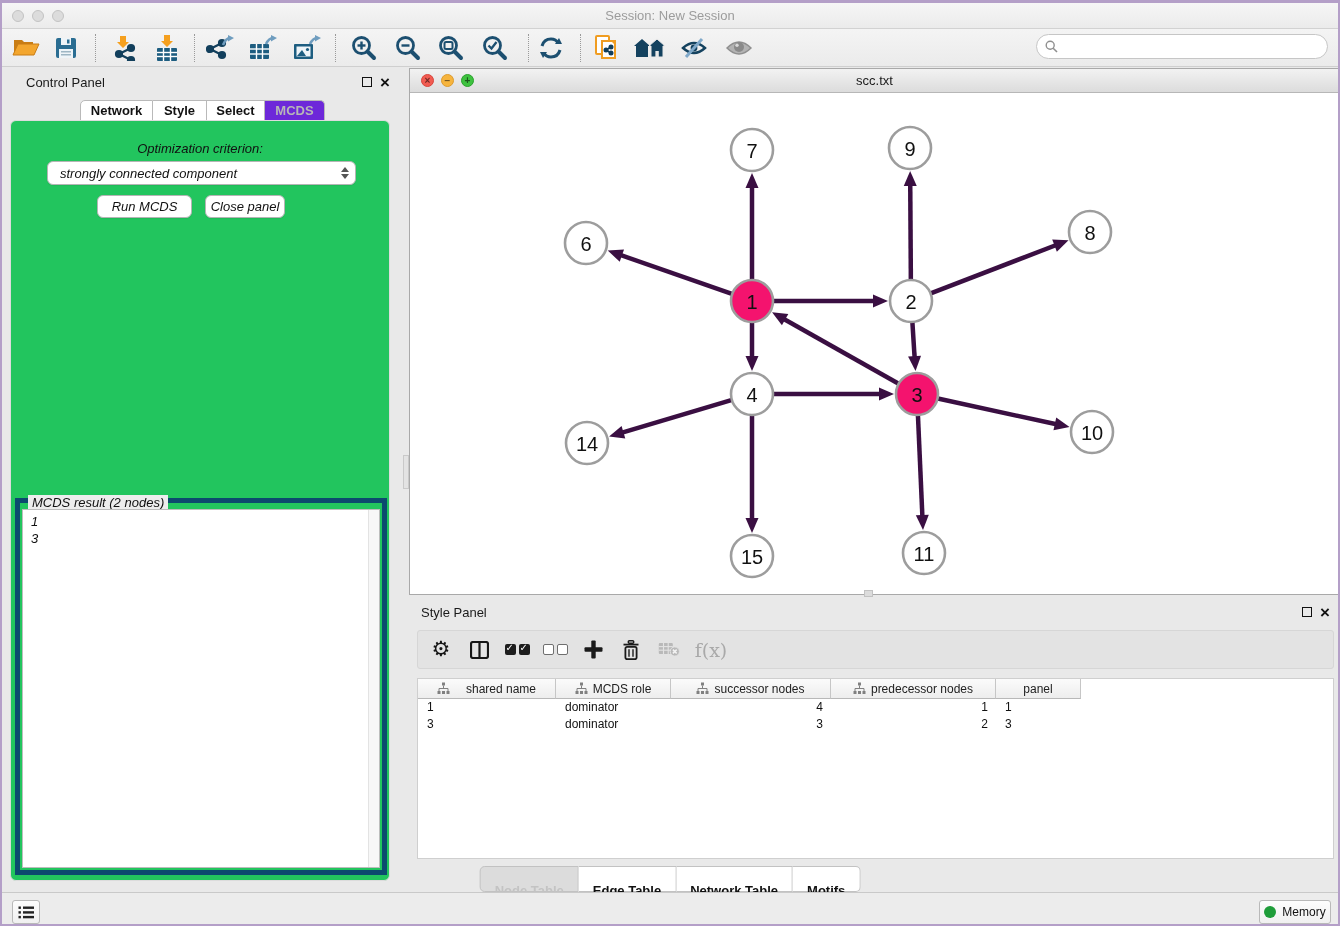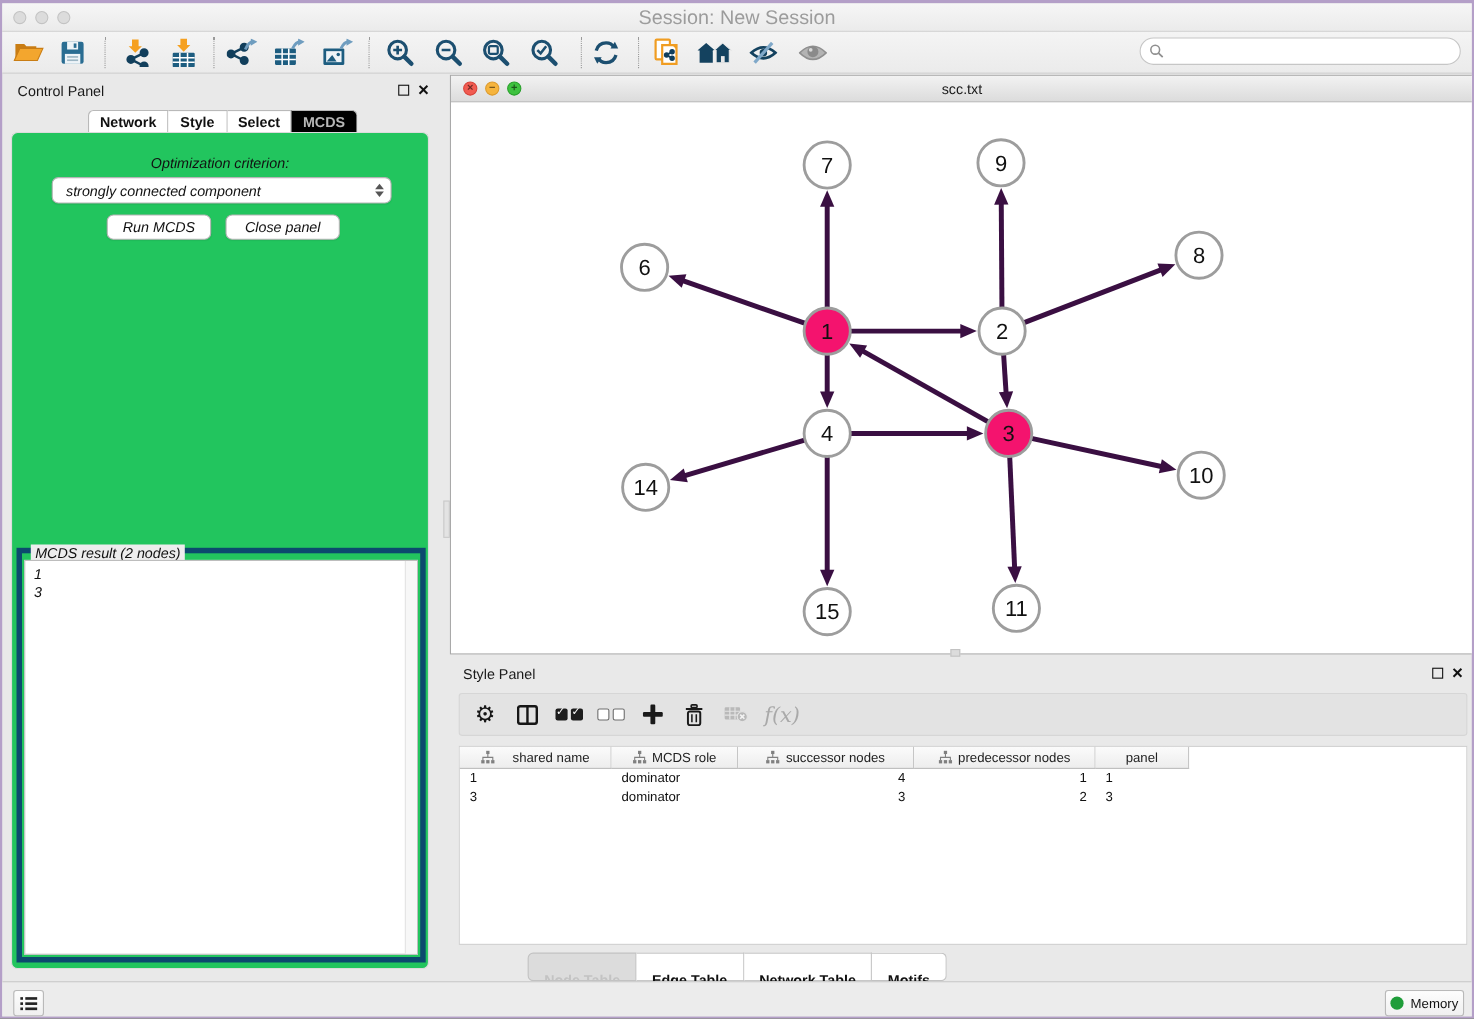--- a/index.html
+++ b/index.html
@@ -10,21 +10,21 @@
     background:#e9e9e9; overflow:hidden;
     border:2px solid #b49fc8; border-top-width:3px;
   }
   .abs { position:absolute; }
 
   
   .mac-titlebar { left:0; top:0; width:100%; height:26px;
     background:linear-gradient(#f6f6f6,#ebebeb); border-bottom:1px solid #d2d2d2; }
   .traffic { width:12px; height:12px; border-radius:50%; display:inline-block; }
   .traffic.inactive { background:#dcdcdc; border:1px solid #c3c3c3; }
-  .win-title { width:100%; text-align:center; line-height:26px; font-size:18px; color:#9c9c9c; }
+  .win-title { width:100%; text-align:center; line-height:26px; font-size:13px; color:#9c9c9c; }
 
   
   .toolbar { left:0; top:26px; width:100%; height:38px;
     background:linear-gradient(#f4f4f4,#ebebeb); border-bottom:1px solid #cfcfcf; }
   .tbtn { position:absolute; top:3px; width:36px; height:32px; display:flex;
     align-items:center; justify-content:center; cursor:default; }
   .tsep { position:absolute; top:5px; height:28px; border-left:1px dotted #9a9a9a; }
   .searchbox { position:absolute; right:10px; top:5px; width:292px; height:25px;
     background:#fff; border:1px solid #c6c6c6; border-radius:13px;
     display:flex; align-items:center; padding-left:8px; }
@@ -35,21 +35,21 @@
   .cp-header { left:0; top:64px; width:396px; height:30px; }
   .panel-title { font-size:13px; color:#1a1a1a; }
   .icon-float { display:inline-block; width:10px; height:10px; border:1.5px solid #111; }
   .icon-close { display:inline-block; width:12px; height:12px; position:relative; }
   .icon-close::before { content:"×"; position:absolute; left:0; top:-6px; font-size:17px; font-weight:bold; color:#111; }
   .cp-tabs { left:78px; top:97px; display:flex; }
   .tab { height:21px; line-height:20px; text-align:center; font-size:13px; font-weight:600;
     background:#fff; border:1px solid #b9b9b9; border-left-width:0; color:#111; }
   .tab:first-child { border-left-width:1px; border-top-left-radius:5px; }
   .tab:last-child { border-top-right-radius:5px; }
-  .tab.active-dim { background:#000000; color:#b7b7b7; border-bottom-color:#e3e3e3; }
+  .tab.active-dim { background:#6d28d9; color:#b7b7b7; border-bottom-color:#e3e3e3; }
   .cp-body { left:8px; top:117px; width:380px; height:761px; background:#22c55e;
     border:1px solid #dcdcdc; border-radius:6px;font-style:italic; }
   .opt-label { left:0; top:20px; width:100%; text-align:center; font-size:13px; color:#111; }
   .mac-select { left:36px; top:40px; width:309px; height:24px; background:#fff;
     border:1px solid #b5b5b5; border-radius:6px; display:flex; align-items:center;
     padding:0 6px 0 12px; font-size:13px; color:#111; box-shadow:0 1px 1px rgba(0,0,0,.06); }
   .mac-select .val { flex:1; }
   .chevrons { display:flex; flex-direction:column; align-items:center; gap:2px; }
   .chv-up { width:0; height:0; border-left:4px solid transparent; border-right:4px solid transparent; border-bottom:5px solid #555; }
   .chv-dn { width:0; height:0; border-left:4px solid transparent; border-right:4px solid transparent; border-top:5px solid #555; }
@@ -83,21 +83,21 @@
   .tp-header { left:407px; top:598px; width:933px; height:26px; }
   .tp-toolbar { left:415px; top:627px; width:917px; height:39px; background:#e3e3e3;
     border:1px solid #d6d6d6; border-radius:3px; display:flex; align-items:center; gap:0; }
   .tp-tool { width:38px; height:34px; display:flex; align-items:center; justify-content:center; }
   .gear { font-size:21px; color:#161616; font-family:"DejaVu Sans", sans-serif; line-height:1; }
   .cb { display:inline-block; width:11px; height:11px; border-radius:2px; position:relative; }
   .cb.on { background:#1d1d1d; }
   .cb.on::after { content:"✓"; position:absolute; left:1px; top:-2px; color:#fff; font-size:10px; font-weight:bold;
     font-family:"DejaVu Sans", sans-serif; }
   .cb.off { background:#fff; border:1.5px solid #6f6f6f; }
-  .fx { font-family:"DejaVu Serif", serif; font-style:italic; font-size:19px; color:#a9a9a9; }
+  .fx { font-family:"DejaVu Serif", serif; font-size:19px; color:#a9a9a9; }
   .ttable { left:415px; top:675px; width:917px; height:181px; background:#fff; border:1px solid #cfcfcf; }
   .thead { display:flex; height:20px; }
   .th { background:linear-gradient(#fbfbfb,#ededed); border-right:1px solid #c6c6c6;
     border-bottom:1px solid #b8b8b8; display:flex; align-items:center; justify-content:center;
     gap:5px; font-size:12px; color:#222; }
   .th .lbl { white-space:nowrap; }
   .trow { display:flex; height:17px; font-size:12px; color:#111; }
   .td { padding:1px 8px 0 9px; white-space:nowrap; }
   .td.num { text-align:right; }
   .tp-tabs { left:50%; transform:translateX(-50%); top:863px; display:flex; }
@@ -289,21 +289,21 @@
     <div class="searchbox">
       <svg width="13" height="13" viewBox="0 0 13 13">
         <circle cx="5.2" cy="5.2" r="4" fill="none" stroke="#8f8f8f" stroke-width="1.4"></circle>
         <line x1="8.2" y1="8.2" x2="12" y2="12" stroke="#8f8f8f" stroke-width="1.6"></line>
       </svg>
       <input type="text" placeholder="" style="">
     </div>
   </div>
 
   <div class="abs cp-header">
-    <span class="panel-title abs" style="left:14px; top:8px;">Control Panel</span>
+    <span class="panel-title abs" style="left:24px; top:8px;">Control Panel</span>
     <span class="icon-float abs" style="left:360px; top:10px;"></span>
     <span class="icon-close abs" style="left:378px; top:10px;"></span>
   </div>
 
   <div class="abs cp-tabs">
     <div class="tab" style="width:73px;">Network</div>
     <div class="tab" style="width:54px;">Style</div>
     <div class="tab" style="width:58px;">Select</div>
     <div class="tab active-dim" style="width:60px;">MCDS</div>
   </div>
@@ -313,21 +313,21 @@
 
     <div class="abs mac-select">
       <span class="val">strongly connected component</span>
       <span class="chevrons">
         <span class="chv-up"></span>
           <span class="chv-dn"></span>
       </span>
     </div>
 
     <div class="mac-btn" style="left:86px; width:95px;">Run MCDS</div>
-    <div class="mac-btn" style="left:194px; width:104px;">Close panel</div>
+    <div class="mac-btn" style="left:194px; width:80px;">Close panel</div>
 
     <div class="abs groupbox">
       <span class="groupbox-label">MCDS result (2 nodes)</span>
       <div class="result-area">
         <div>1</div>
         <div>3</div>
         <div class="result-scroll"></div>
       </div>
     </div>
   </div>

